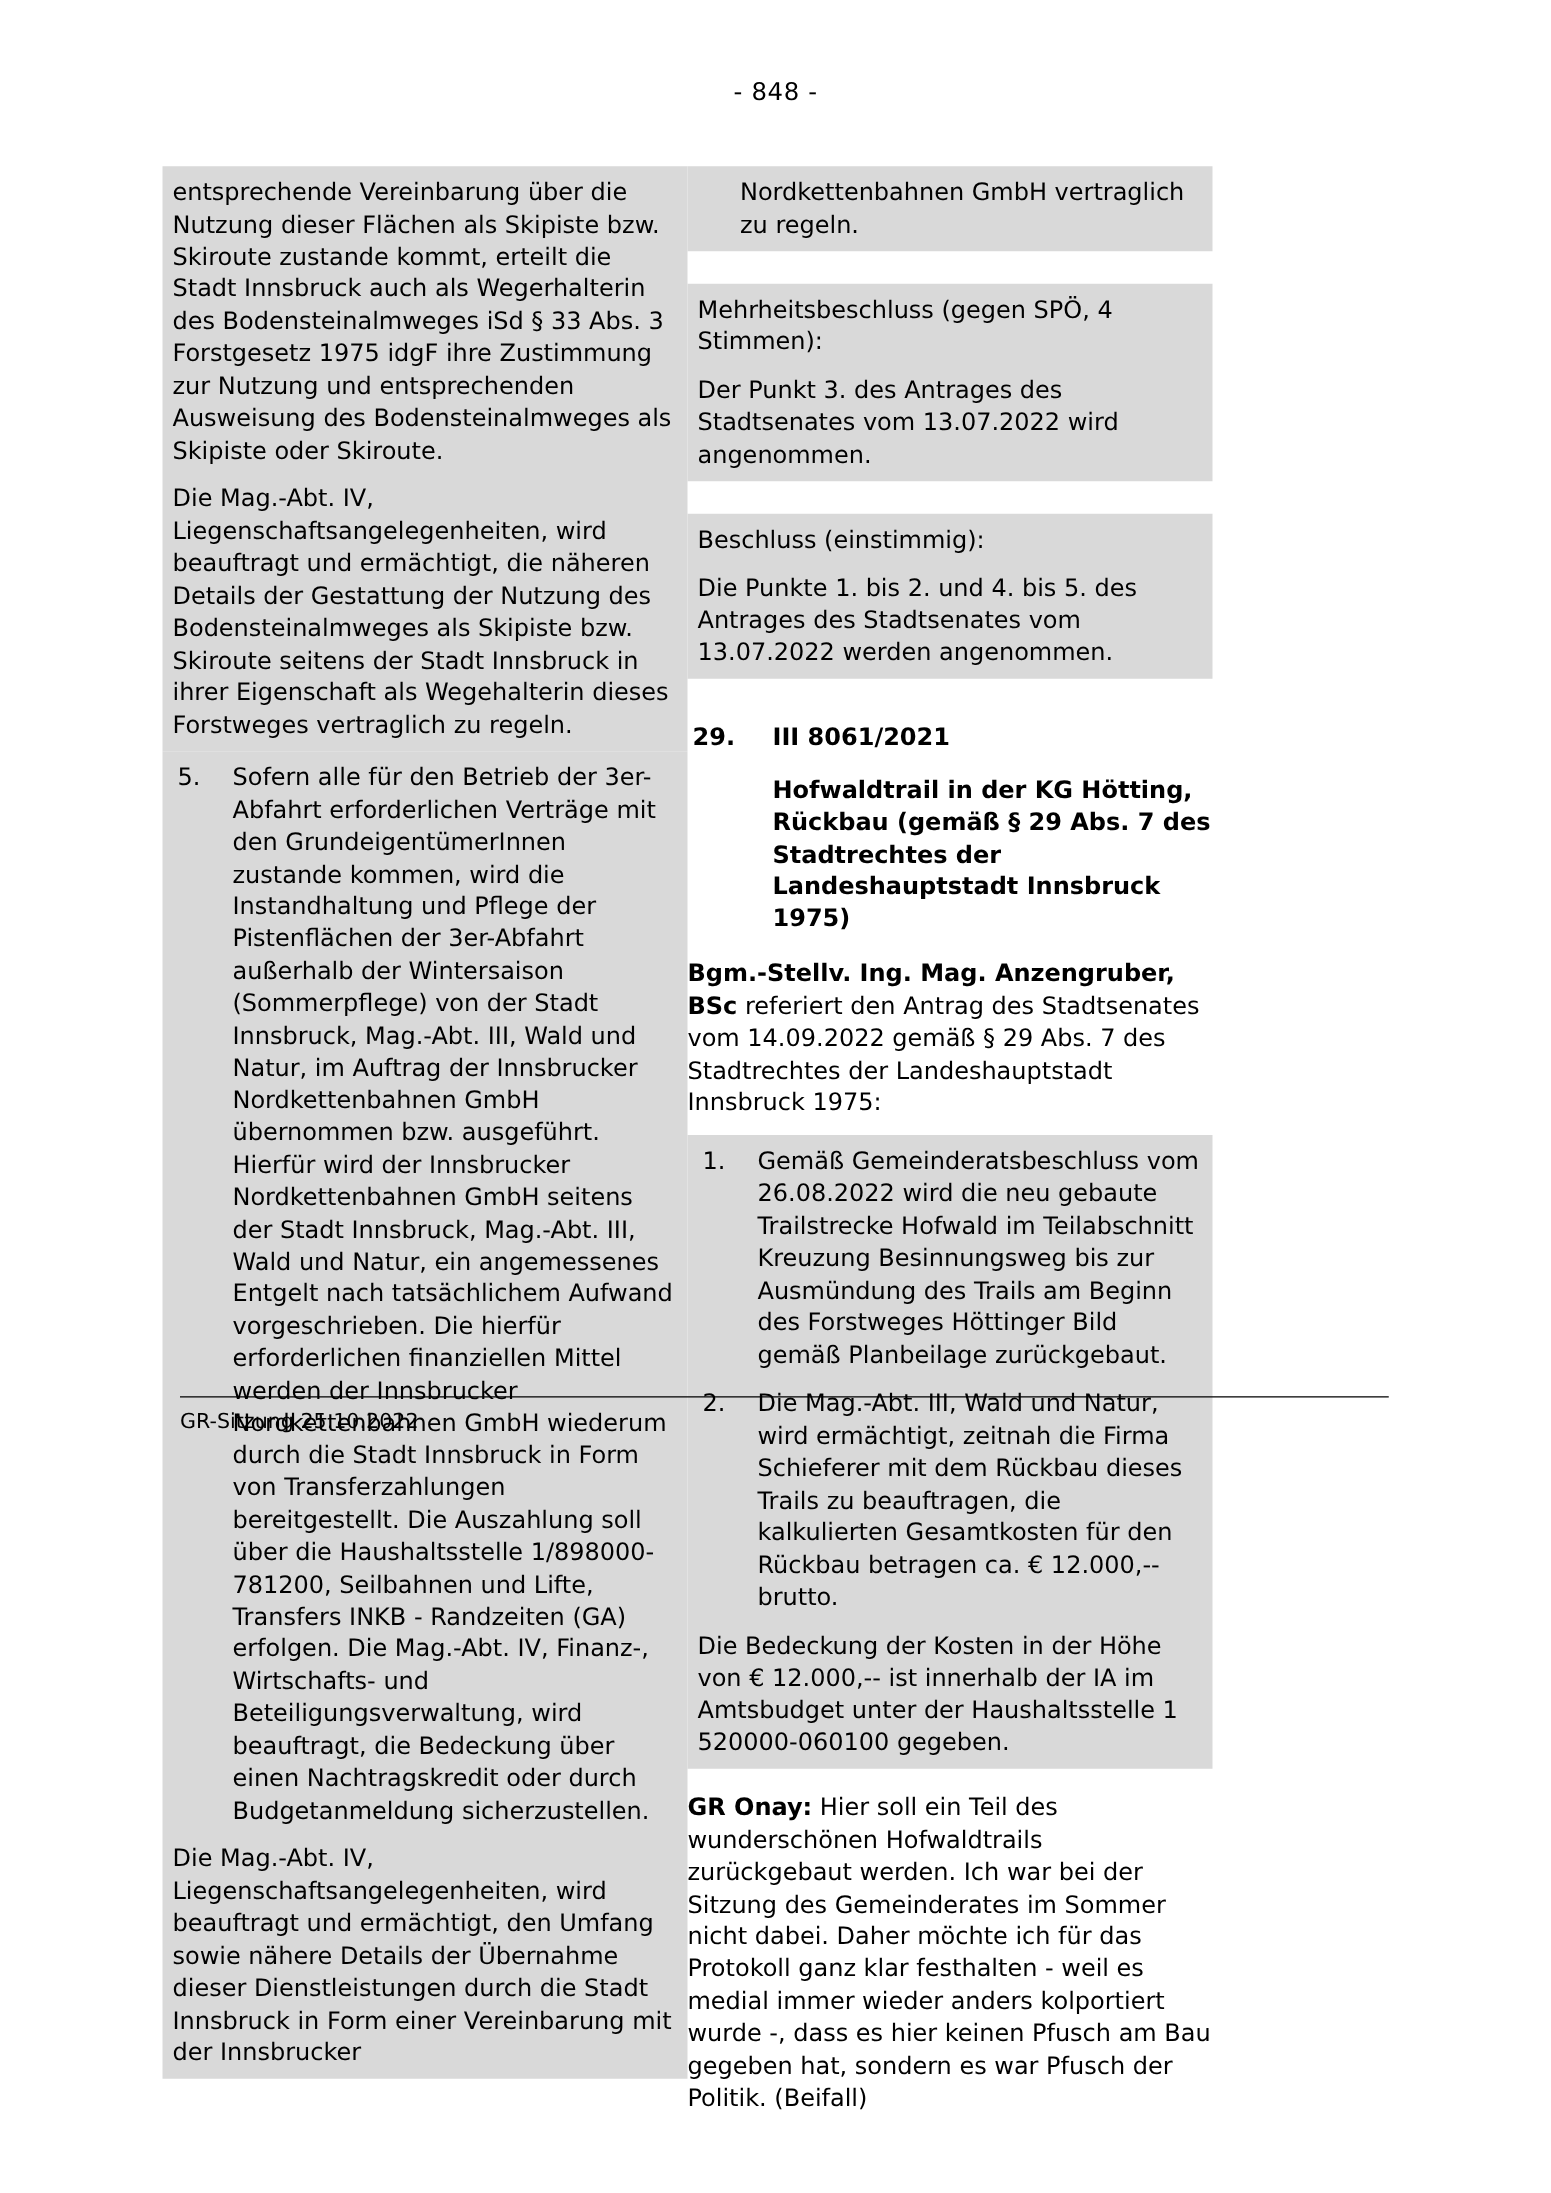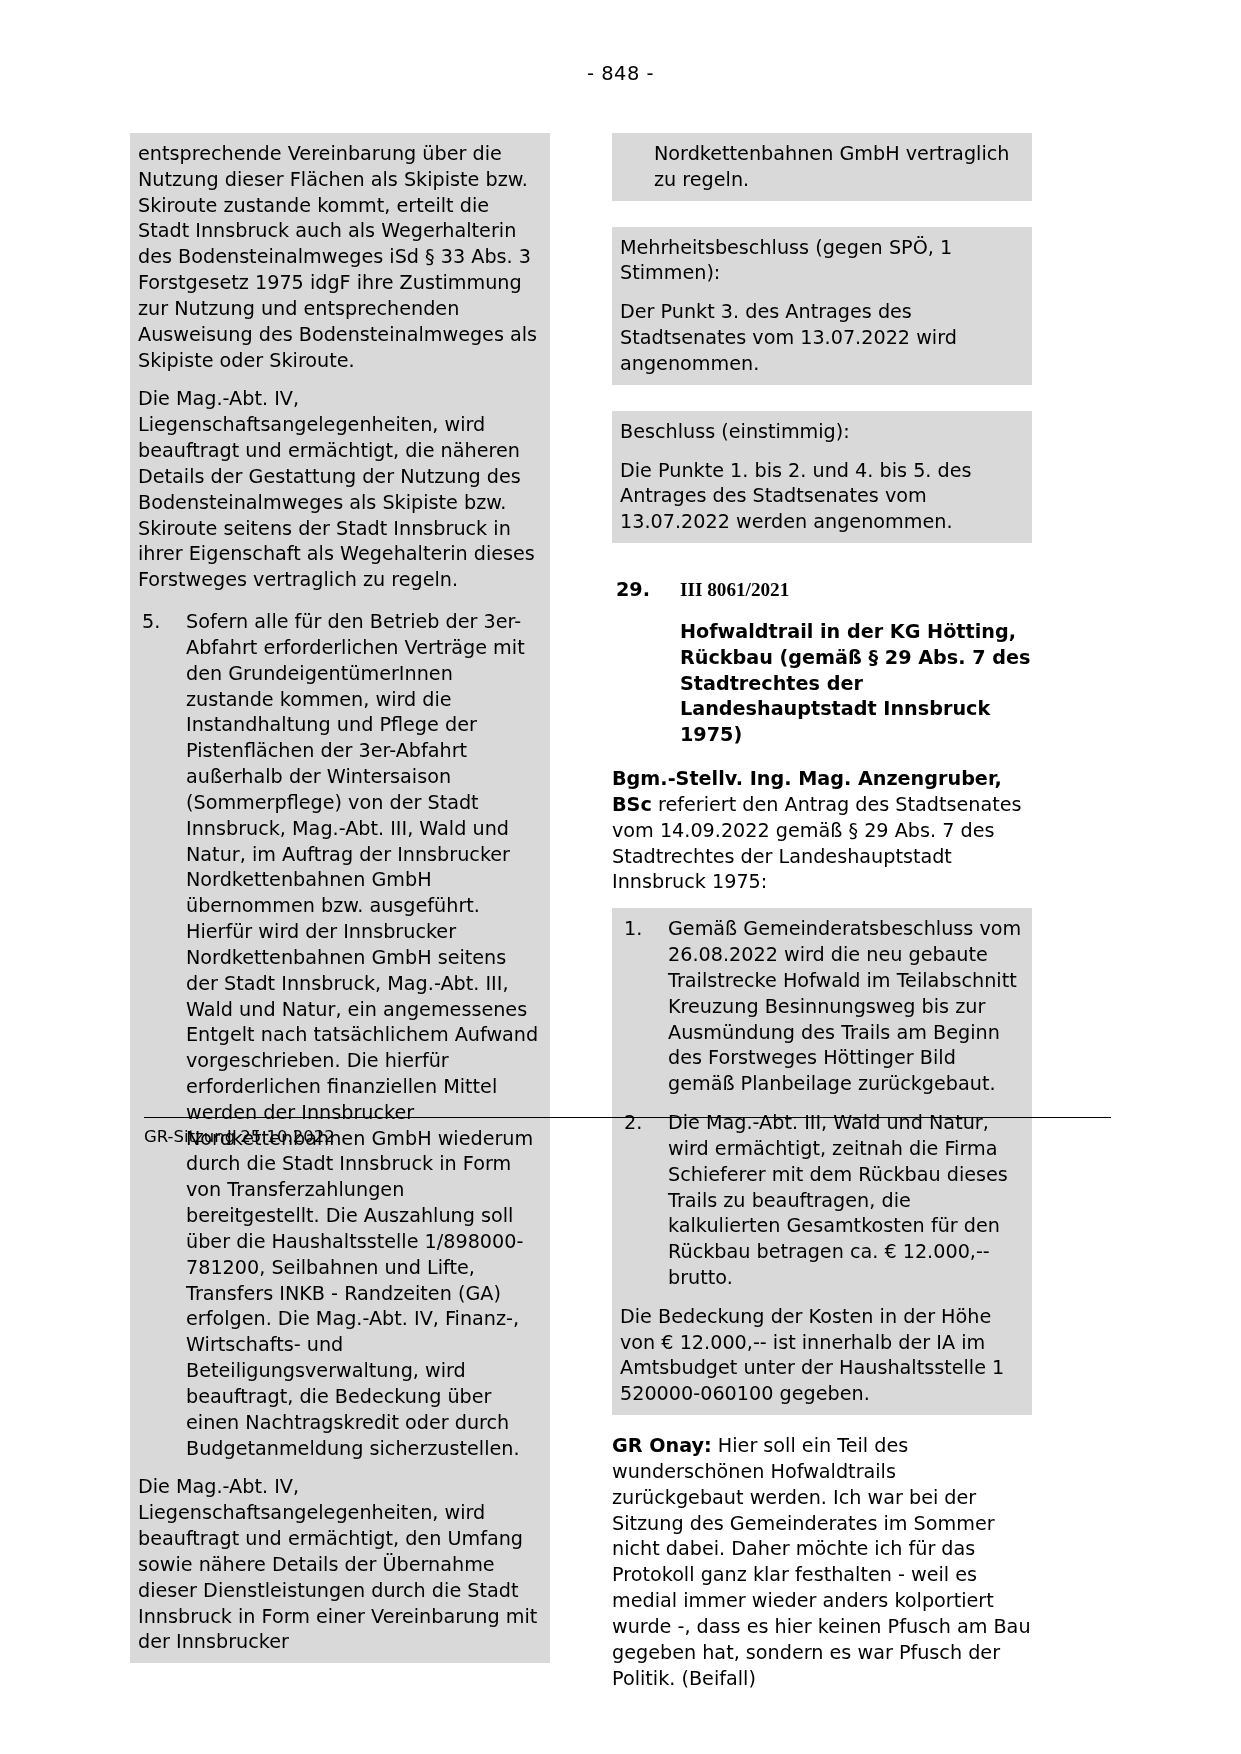--- a/index.html
+++ b/index.html
@@ -22,21 +22,20 @@
     padding: 0;
   }
   .page-number {
     text-align: center;
     font-size: 19.5px;
     padding-top: 62px;
     letter-spacing: 0.5px;
   }
   .columns {
     display: flex;
-    gap: 62px;
     margin: 48px 130px 0 130px;
   }
   .col {
     width: 420px;
     flex: 0 0 420px;
   }
   p {
     margin: 0 0 13px 0;
     font-size: 19.2px;
     line-height: 1.345;
@@ -64,21 +63,21 @@
   }
   .bold { font-weight: bold; }
   .heading-row {
     display: flex;
     font-size: 19.2px;
     line-height: 1.345;
     font-weight: bold;
     margin-bottom: 16px;
   }
   .heading-row .num { flex: 0 0 68px; padding-left: 4px;}
-  .heading-row .txt { flex: 1; font-family: Liberation Serif, serif; }
+  .heading-row .txt { flex: 1; }
   .subheading {
     font-weight: bold;
     font-size: 19.2px;
     line-height: 1.345;
     margin: 0 0 18px 68px;
   }
   .footer {
     position: absolute;
     left: 144px;
     right: 130px;
@@ -120,21 +119,21 @@
 
     <div class="col">
 
       <div class="shaded pad-block" style="padding-left:42px;">
         <p class="tight">Nordkettenbahnen GmbH vertraglich zu regeln.</p>
       </div>
 
       <div class="spacer-md"></div>
 
       <div class="shaded pad-block">
-        <p>Mehrheitsbeschluss (gegen SPÖ, 1 Stimmen):</p>
+        <p>Mehrheitsbeschluss (gegen SPÖ, 4 Stimmen):</p>
         <p class="tight">Der Punkt 3. des Antrages des Stadtsenates vom 13.07.2022 wird angenommen.</p>
       </div>
 
       <div class="spacer-md"></div>
 
       <div class="shaded pad-block">
         <p>Beschluss (einstimmig):</p>
         <p class="tight">Die Punkte 1. bis 2. und 4. bis 5. des Antrages des Stadtsenates vom 13.07.2022 werden angenommen.</p>
       </div>
 

